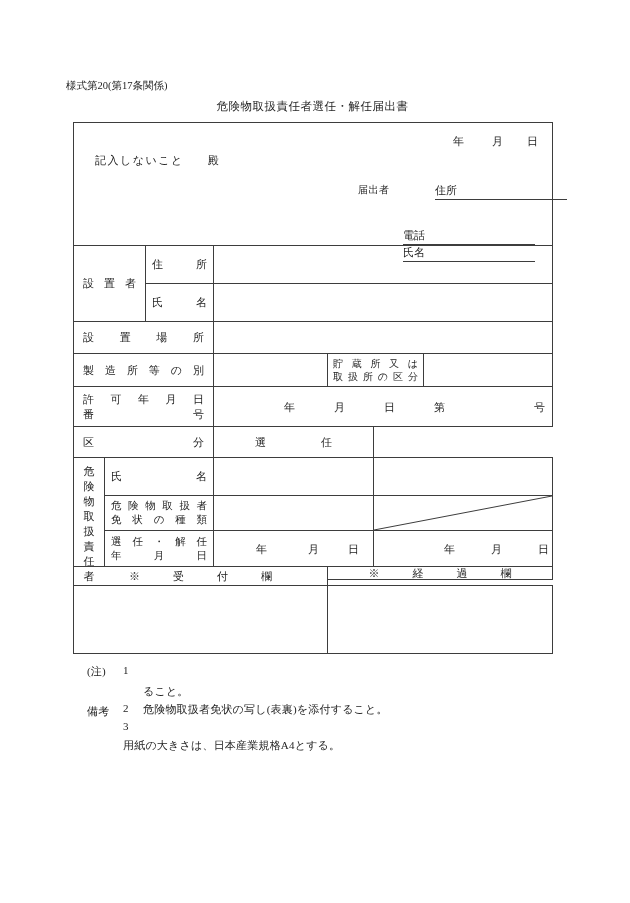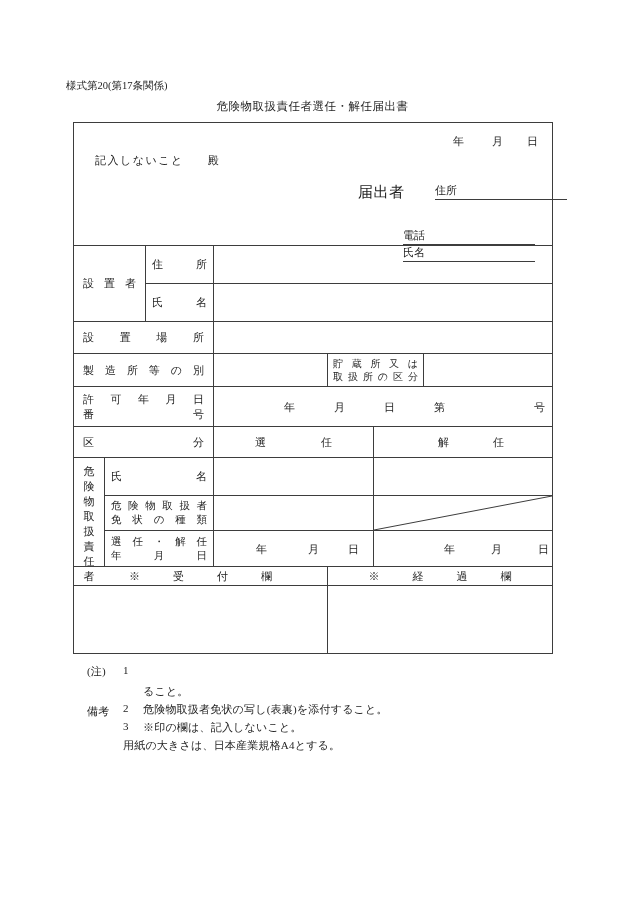--- a/index.html
+++ b/index.html
@@ -22,21 +22,21 @@
   .pad6 .jline{padding:0 6px;}
   .pad5 .jline{padding:0 5px;}
   [data-justify]{display:flex;justify-content:space-between;align-items:center;}
   [data-justify="v"]{flex-direction:column;height:100%;width:100%;padding:6px 0;box-sizing:border-box;}
   .char-pos{position:absolute;top:50%;transform:translateY(-50%);font-size:11px;}
   .form-code{left:66px;top:79px;font-size:10.5px;}
   .doc-title{left:73px;top:99px;width:479px;text-align:center;font-size:11.5px;letter-spacing:0.5px;}
   .hdr-date span{position:absolute;top:0;font-size:11px;}
   .addressee{left:95px;top:153px;font-size:11px;letter-spacing:1.5px;}
   .honorific{margin-left:24px;letter-spacing:0;}
-  .applicant{left:358px;top:183px;font-size:15px;letter-spacing:0.5px;}
+  .applicant{left:358px;top:183px;font-size:10px;letter-spacing:0.5px;}
   .ufield{
     position:absolute;left:403px;width:132px;height:16px;
     border-bottom:1px solid #3d3d3d;font-size:11px;
   }
   .diag-svg{position:absolute;left:0;top:0;width:100%;height:100%;}
   .note{font-size:11px;letter-spacing:0.2px;}
 </style>
 </head>
 <body>
 
@@ -150,23 +150,20 @@
   </div>
 
   <div class="cell pad9" style="left:73px;top:426px;width:141px;height:32px;">
     <div class="jline" data-justify="">
         <span>区</span>
         <span>分</span>
       </div>
   </div>
   <div class="cell" style="left:213px;top:426px;width:161px;height:32px;">
     <span>選　　　　　任</span>
-  </div>
-  <div class="cell" style="left:373px;top:426px;width:180px;height:32px;padding-left:16px;">
-    <span>解　　　　任</span>
   </div>
 
   <div class="cell" style="left:73px;top:457px;width:32px;height:110px;">
     <div data-justify="v">
         <span>危</span>
         <span>険</span>
         <span>物</span>
         <span>取</span>
         <span>扱</span>
         <span>責</span>
@@ -229,29 +226,28 @@
   </div>
   <div class="cell" style="left:373px;top:530px;width:180px;height:37px;">
     <span class="char-pos" style="left:70px;">年</span>
     <span class="char-pos" style="left:117px;">月</span>
     <span class="char-pos" style="left:164px;">日</span>
   </div>
 
   <div class="cell" style="left:73px;top:566px;width:255px;height:20px;">
     <span>※　　　受　　　付　　　欄</span>
   </div>
-  <div class="cell" style="left:327px;top:566px;width:226px;height:20px;">
+  <div class="cell" style="left:327px;top:566px;width:226px;height:14px;">
     <span>※　　　経　　　過　　　欄</span>
   </div>
   <div class="cell" style="left:73px;top:585px;width:255px;height:69px;"></div>
   <div class="cell" style="left:327px;top:585px;width:226px;height:69px;"></div>
 
   <div class="abs note" style="left:87px;top:664px;">(注)</div>
   <div class="abs note" style="left:123px;top:664px;">1</div>
   <div class="abs note" style="left:143px;top:684px;">ること。</div>
   <div class="abs note" style="left:123px;top:702px;">2</div>
   <div class="abs note" style="left:143px;top:702px;">危険物取扱者免状の写し(表裏)を添付すること。</div>
   <div class="abs note" style="left:123px;top:720px;">3</div>
-  <div class="abs note" style="left:143px;top:720px;">※印の欄は、記入しないこと。</div>
   <div class="abs note" style="left:87px;top:704px;">備考</div>
   <div class="abs note" style="left:123px;top:738px;">用紙の大きさは、日本産業規格A4とする。</div>
 
 </div>
 
 </body></html>

